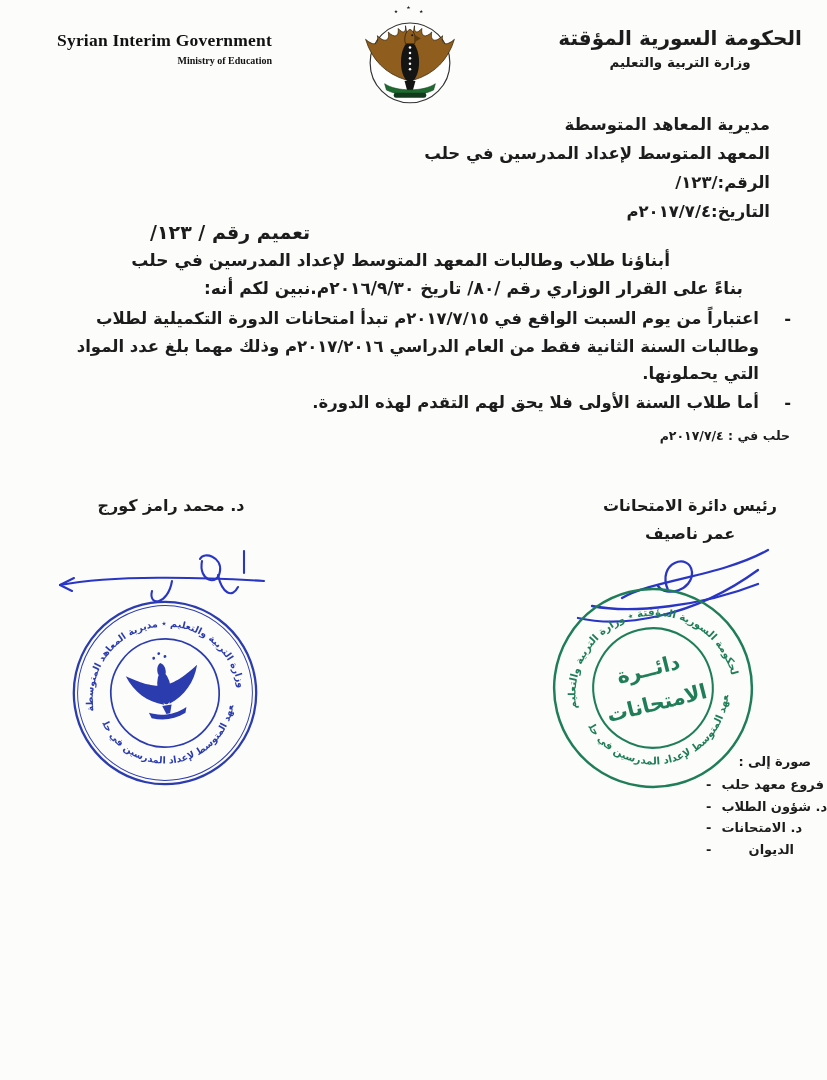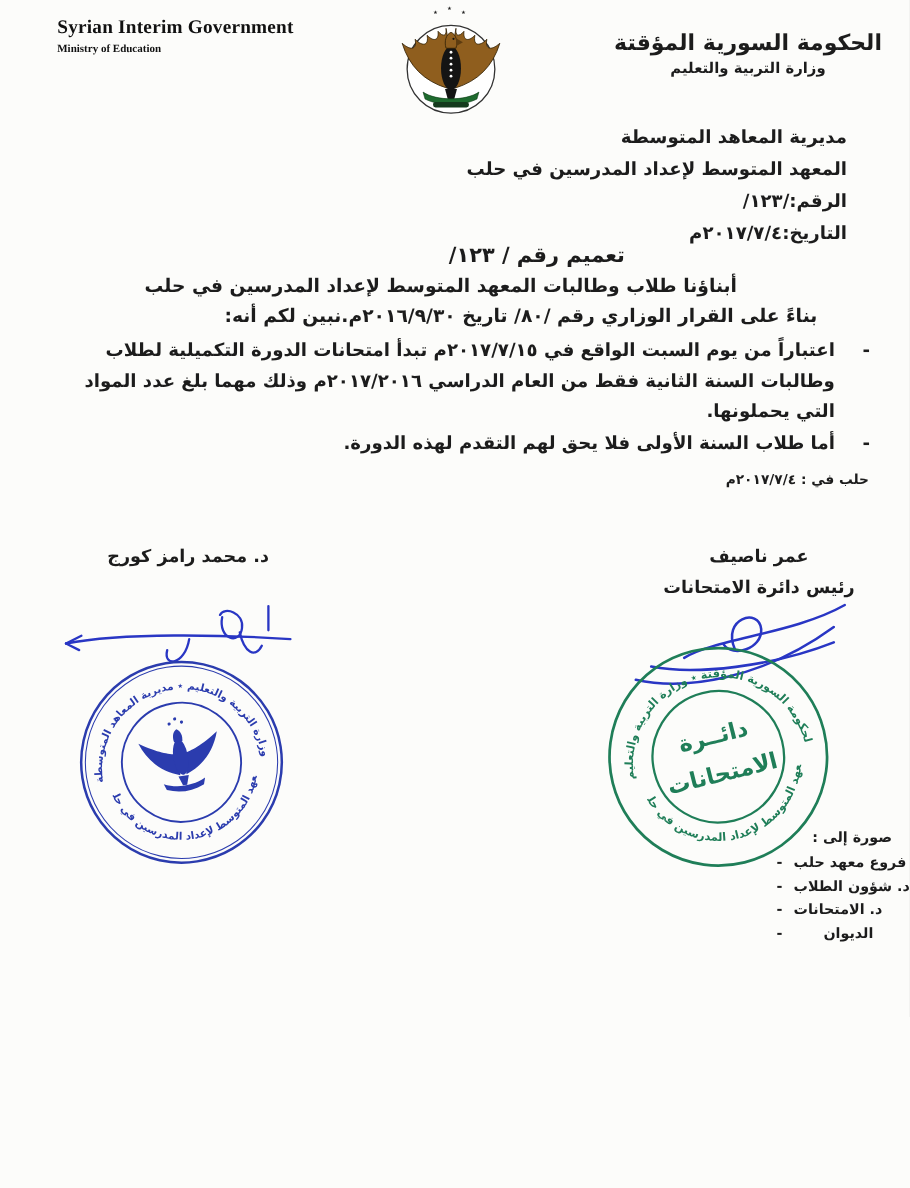--- a/index.html
+++ b/index.html
@@ -2,31 +2,31 @@
 <html lang="ar"><head>
 <meta charset="utf-8">
 <style>
   html,body{margin:0;padding:0;background:#e8e8e6;}
   .page{position:relative;width:827px;height:1080px;background:#fcfcfa;margin:0 auto;overflow:hidden;
         font-family:"DejaVu Sans",sans-serif;color:#1c1c1c;}
   .abs{position:absolute;}
   .ar{direction:rtl;font-weight:bold;white-space:nowrap;}
   .en{font-family:"Liberation Serif",serif;font-weight:bold;color:#111;}
   
-  .en-block{left:52px;top:14px;width:220px;text-align:left;}
+  .en-block{left:52px;top:30px;width:220px;text-align:right;}
   .en1{font-size:17.5px;letter-spacing:.2px;}
   .en2{font-size:10px;margin-top:4px;}
   .ar-block{right:12px;top:26px;width:270px;text-align:center;}
   .ar1{font-size:20px;}
   .ar2{font-size:13.5px;margin-top:4px;}
   .emblem{left:342px;top:4px;}
   
   .meta{right:57px;top:110px;text-align:right;font-size:16.5px;line-height:29px;}
   .meta .m1{margin-left:20px;}
-  .subject{left:150px;top:221px;width:676px;text-align:center;font-size:19px;}
+  .subject{left:150px;top:221px;width:676px;text-align:left;font-size:19px;}
   .salutation{right:157px;top:250px;font-size:17px;}
   .intro{right:84px;top:278px;font-size:17px;}
   .bullets{right:34px;top:305px;width:745px;font-size:16.5px;line-height:27.5px;direction:rtl;font-weight:bold;}
   .bullet{position:relative;padding-right:34px;margin-bottom:1px;white-space:normal;text-align:right;}
   .bullet .dash{position:absolute;right:2px;top:0;}
   .closing{left:10px;top:385px;width:814px;text-align:center;font-size:17.5px;}
   .place-date{right:37px;top:428px;font-size:12.5px;}
   
   .sigblock{width:210px;text-align:center;font-size:16px;line-height:28px;}
   .sig-right{left:585px;top:492px;}
@@ -96,22 +96,22 @@
     </div>
     <div class="bullet">
       <span class="dash">-</span>
       <span>أما طلاب السنة الأولى فلا يحق لهم التقدم لهذه الدورة.</span>
     </div>
   </div>
 
   <div class="abs ar place-date">حلب في : ٢٠١٧/٧/٤م</div>
 
   <div class="abs ar sigblock sig-right">
+    <div>رئيس دائرة الامتحانات</div>
     <div>عمر ناصيف</div>
-    <div>رئيس دائرة الامتحانات</div>
   </div>
   <svg class="abs sig-svg" style="left:572px;top:540px;" width="200" height="100" viewBox="0 0 200 100">
     <g fill="none" stroke="#2936c4" stroke-width="2.3" stroke-linecap="round">
       <path d="M6,78 C50,88 120,78 186,30"></path>
       <path d="M20,66 C60,74 130,66 186,44"></path>
       <path d="M96,50 C84,22 118,12 120,32 C121,50 94,58 86,46"></path>
       <path d="M50,58 C80,40 150,36 196,10"></path>
     </g>
   </svg>
 

